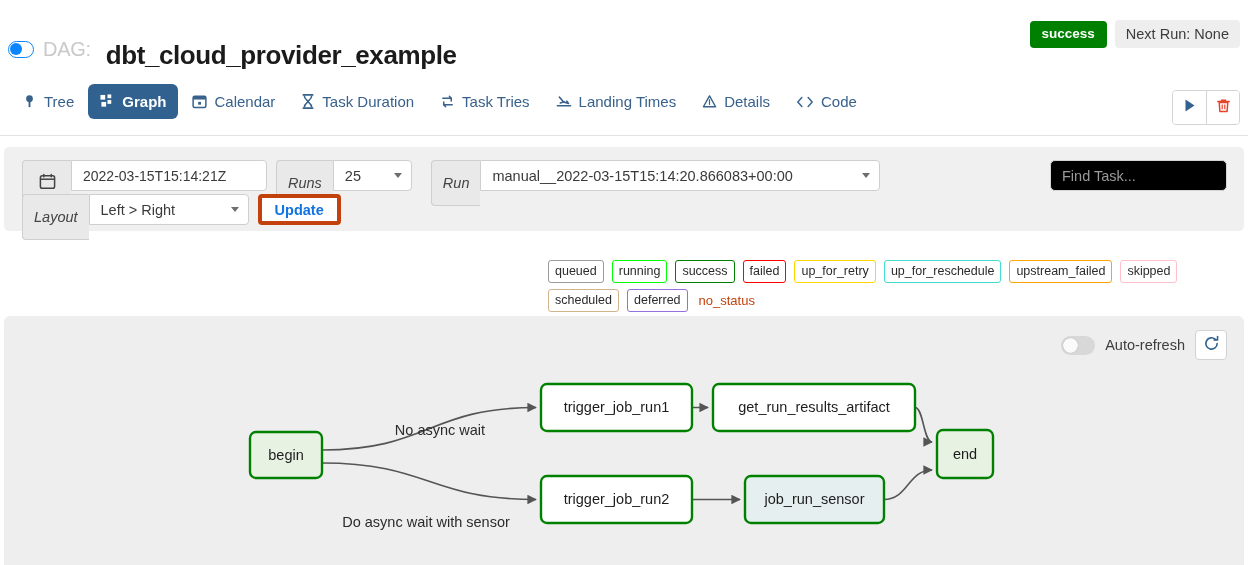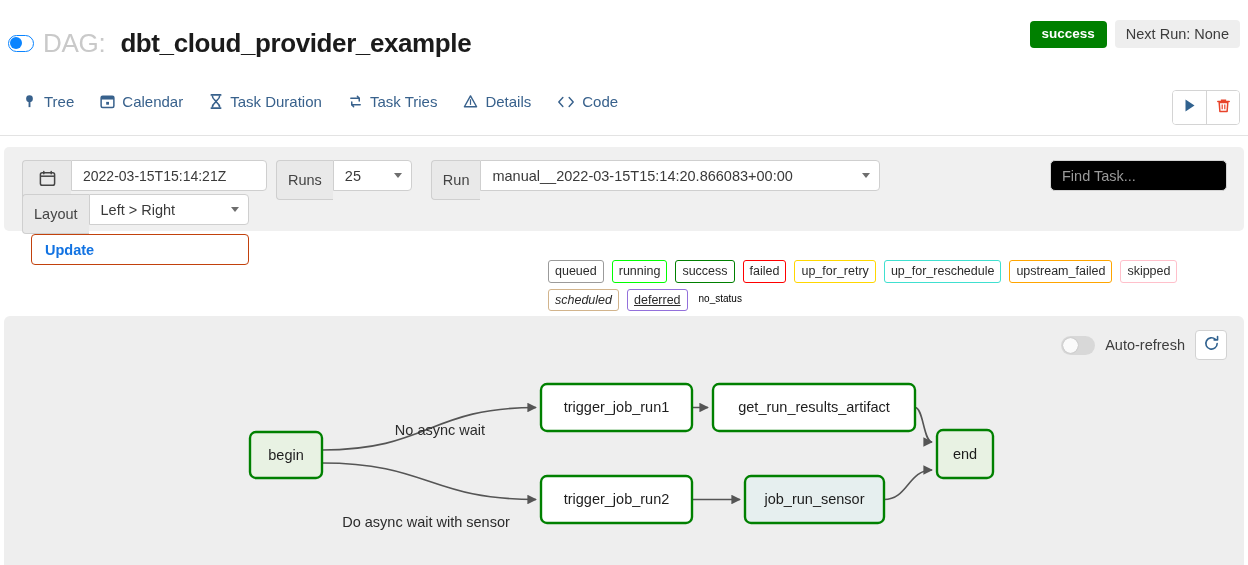--- a/index.html
+++ b/index.html
@@ -24,26 +24,26 @@
     width: 26px; height: 17px; border-radius: 9px;
     background: #ffffff; border: 1.5px solid #0a84ff;
     position: relative; flex: none;
   }
   .toggle-pill::after {
     content: ""; position: absolute; left: 1px; top: 1px;
     width: 12px; height: 12px; border-radius: 50%;
     background: #0a84ff;
   }
   .dag-label {
-    font-size: 26px; color: #c9c9c9; font-weight: 400;
+    font-size: 20px; color: #c9c9c9; font-weight: 400;
     letter-spacing: -0.3px;
   }
   .dag-name {
     font-size: 26px; color: #1b1b1b; font-weight: 700;
-    letter-spacing: -0.4px; margin-left: 6px;
+    letter-spacing: -0.4px; margin-left: 6px; margin-top: 12px;
   }
 
   .badges {
     position: absolute; right: 8px; top: 20px;
     display: flex; align-items: center; gap: 8px;
   }
   .badge {
     font-size: 14.5px; padding: 5px 11px; border-radius: 4px;
     background: #eeeeee; color: #3c3c3c; white-space: nowrap;
     line-height: 1.25;
@@ -82,27 +82,27 @@
   }
   .tool-btn + .tool-btn { border-left: 1px solid #d4d4d4; }
 
   
   .filterbar {
     position: absolute; left: 4px; top: 147px; width: 1240px; height: 84px;
     background: #f0f0f0; border-radius: 5px;
   }
   .fbrow { position: absolute; display: flex; align-items: stretch; }
   .fbrow1 { left: 18px; top: 13px; }
-  .fbrow2 { left: 18px; top: 47px; flex-direction: column; }
+  .fbrow2 { left: 18px; top: 47px; }
 
   .igrp { display: flex; align-items: stretch; border-radius: 4px; }
   .iaddon {
     display: flex; align-items: center; justify-content: center;
     background: #e9e9e9; border: 1px solid #cfcfcf;
-    font-size: 14.5px; color: #444; padding: 0 11px; height: 40px;
+    font-size: 14.5px; color: #444; padding: 0 11px; height: 46px; font-style: italic;
   }
   .iaddon.left  { border-radius: 4px 0 0 4px; border-right: none; }
   .ifield {
     height: 31px; display: flex; align-items: center;
     background: #ffffff; border: 1px solid #cfcfcf;
     font-size: 14px; color: #3a3a3a; padding: 0 11px;
     white-space: nowrap;
   }
   .ifield.last { border-radius: 0 4px 4px 0; }
   .isel {
@@ -113,21 +113,21 @@
     justify-content: space-between; white-space: nowrap;
   }
   .caret {
     width: 0; height: 0; border-left: 4.5px solid transparent;
     border-right: 4.5px solid transparent; border-top: 5.5px solid #6e6e6e;
     flex: none; margin-left: 6px;
   }
   .cal-ico { width: 49px; }
   .update-btn {
     margin-left: 9px; height: 31px; display: flex; align-items: center;
-    padding: 0 13px; border: 1px solid #c2410c; border-radius: 4px;
+    padding: 0 13px; border: 4px solid #c2410c; border-radius: 4px;
     color: #1273e2; font-size: 14.5px; font-weight: bold; background: #fff;
     cursor: pointer;
   }
   .find-task {
     position: absolute; right: 17px; top: 13px;
     width: 177px; height: 31px; display: flex; align-items: center;
     background: #000000; border: 1px solid #d4d4d4; border-radius: 5px;
     padding: 0 11px; font-size: 14.5px; color: #9a9a9a;
   }
 
@@ -136,22 +136,22 @@
   .legend-group { position: absolute; display: flex; flex-wrap: wrap; gap: 6px 8px; }
   .op-legend { left: 6px; top: 2px; width: 530px; }
   .st-legend { left: 548px; top: 2px; width: 700px; }
   .chip {
     font-size: 12.5px; line-height: 1; padding: 4px 6px;
     border: 1px solid #bdbdbd; border-radius: 3px;
     background: #ffffff; color: #2b2b2b; white-space: nowrap;
     font-family: "Liberation Sans", sans-serif;
   }
   .plain-chip {
-    font-size: 10px; line-height: 1; padding: 4px 2px;
-    color: #000000; white-space: nowrap; border: 1px solid transparent; text-align: center;
+    font-size: 13px; line-height: 1; padding: 4px 2px;
+    color: #c2410c; white-space: nowrap; border: 1px solid transparent; text-align: center;
   }
 
   
   .graph-panel {
     position: absolute; left: 4px; top: 316px; width: 1240px; height: 249px;
     background: #eeeeee; border-radius: 6px 6px 0 0; overflow: hidden;
   }
   .refresh-row {
     position: absolute; right: 17px; top: 14px;
     display: flex; align-items: center; gap: 10px;
@@ -203,20 +203,31 @@
     <div class="tab">
       <span>
         <svg width="15" height="15" viewBox="0 0 16 16">
             <circle cx="8" cy="5" r="3.6" fill="#38618c"></circle>
             <rect x="7" y="8" width="2" height="6" fill="#38618c"></rect>
           </svg>
       </span>
       <span>Tree</span>
     </div>
 
+    <div class="tab active">
+      <span>
+        <svg width="15" height="15" viewBox="0 0 16 16">
+            <rect x="0.5" y="1" width="5" height="5" fill="#fff"></rect>
+            <rect x="8" y="0.5" width="4" height="4" fill="#fff"></rect>
+            <rect x="8" y="6.5" width="4" height="4" fill="#fff"></rect>
+            <rect x="1.5" y="8.5" width="5" height="5" fill="#fff"></rect>
+          </svg>
+      </span>
+      <span>Graph</span>
+    </div>
 
     <div class="tab">
       <span>
         <svg width="15" height="15" viewBox="0 0 16 16">
             <rect x="1.2" y="2.5" width="13.6" height="12" rx="1.6" fill="none" stroke="#38618c" stroke-width="1.6"></rect>
             <rect x="1.2" y="2.5" width="13.6" height="3.4" fill="#38618c"></rect>
             <rect x="6.6" y="8.4" width="3" height="3" fill="#38618c"></rect>
           </svg>
       </span>
       <span>Calendar</span>
@@ -235,20 +246,30 @@
     <div class="tab">
       <span>
         <svg width="15" height="15" viewBox="0 0 16 16">
             <path d="M3 4.5h9l-2-2M13 11.5H4l2 2" fill="none" stroke="#38618c" stroke-width="1.6" stroke-linecap="round" stroke-linejoin="round"></path>
             <path d="M12 4.5v3M4 11.5v-3" stroke="#38618c" stroke-width="1.6" stroke-linecap="round"></path>
           </svg>
       </span>
       <span>Task Tries</span>
     </div>
 
+    <div class="tab">
+      <span>
+        <svg width="16" height="15" viewBox="0 0 17 16">
+            <path d="M1.5 12.5h14" stroke="#38618c" stroke-width="1.7" stroke-linecap="round"></path>
+            <path d="M3.5 3.2l4.6 5.4 5.2 1.4-1.8-2.4" fill="none" stroke="#38618c" stroke-width="1.7" stroke-linecap="round" stroke-linejoin="round"></path>
+            <path d="M4.6 9.6l4-1.4" stroke="#38618c" stroke-width="1.6" stroke-linecap="round"></path>
+          </svg>
+      </span>
+      <span>Landing Times</span>
+    </div>
 
 
     <div class="tab">
       <span>
         <svg width="15" height="15" viewBox="0 0 16 16">
             <path d="M8 2L14.5 13.6H1.5z" fill="none" stroke="#38618c" stroke-width="1.5" stroke-linejoin="round"></path>
             <path d="M8 5.6v6" stroke="#38618c" stroke-width="1.3"></path>
           </svg>
       </span>
       <span>Details</span>
@@ -336,22 +357,22 @@
 <div class="legends">
   <div class="legend-group st-legend">
       <span class="chip" style="border-color: rgb(155, 155, 155); border-width: 1.6px;">queued</span>
       <span class="chip" style="border-color: rgb(0, 255, 0); border-width: 1.6px;">running</span>
       <span class="chip" style="border-color: rgb(0, 128, 0); border-width: 1.6px;">success</span>
       <span class="chip" style="border-color: rgb(255, 0, 0); border-width: 1.6px;">failed</span>
       <span class="chip" style="border-color: rgb(255, 215, 0); border-width: 1.6px;">up_for_retry</span>
       <span class="chip" style="border-color: rgb(64, 224, 208); border-width: 1.6px;">up_for_reschedule</span>
       <span class="chip" style="border-color: rgb(255, 165, 0); border-width: 1.6px;">upstream_failed</span>
       <span class="chip" style="border-color: rgb(255, 192, 203); border-width: 1.6px;">skipped</span>
-      <span class="chip" style="border-color: rgb(210, 180, 140); border-width: 1.6px; font-style: italic;">scheduled</span>
-      <span class="chip" style="border-color: rgb(147, 112, 219); border-width: 1.6px; text-decoration: underline;">deferred</span>
+      <span class="chip" style="border-color: rgb(210, 180, 140); border-width: 1.6px;">scheduled</span>
+      <span class="chip" style="border-color: rgb(147, 112, 219); border-width: 1.6px;">deferred</span>
       <span class="plain-chip">no_status</span>
     </div>
 </div>
 
 <div class="graph-panel">
   <div class="refresh-row">
     <div class="switch"></div>
     <span class="refresh-label">Auto-refresh</span>
     <div class="refresh-btn">
       <span>

